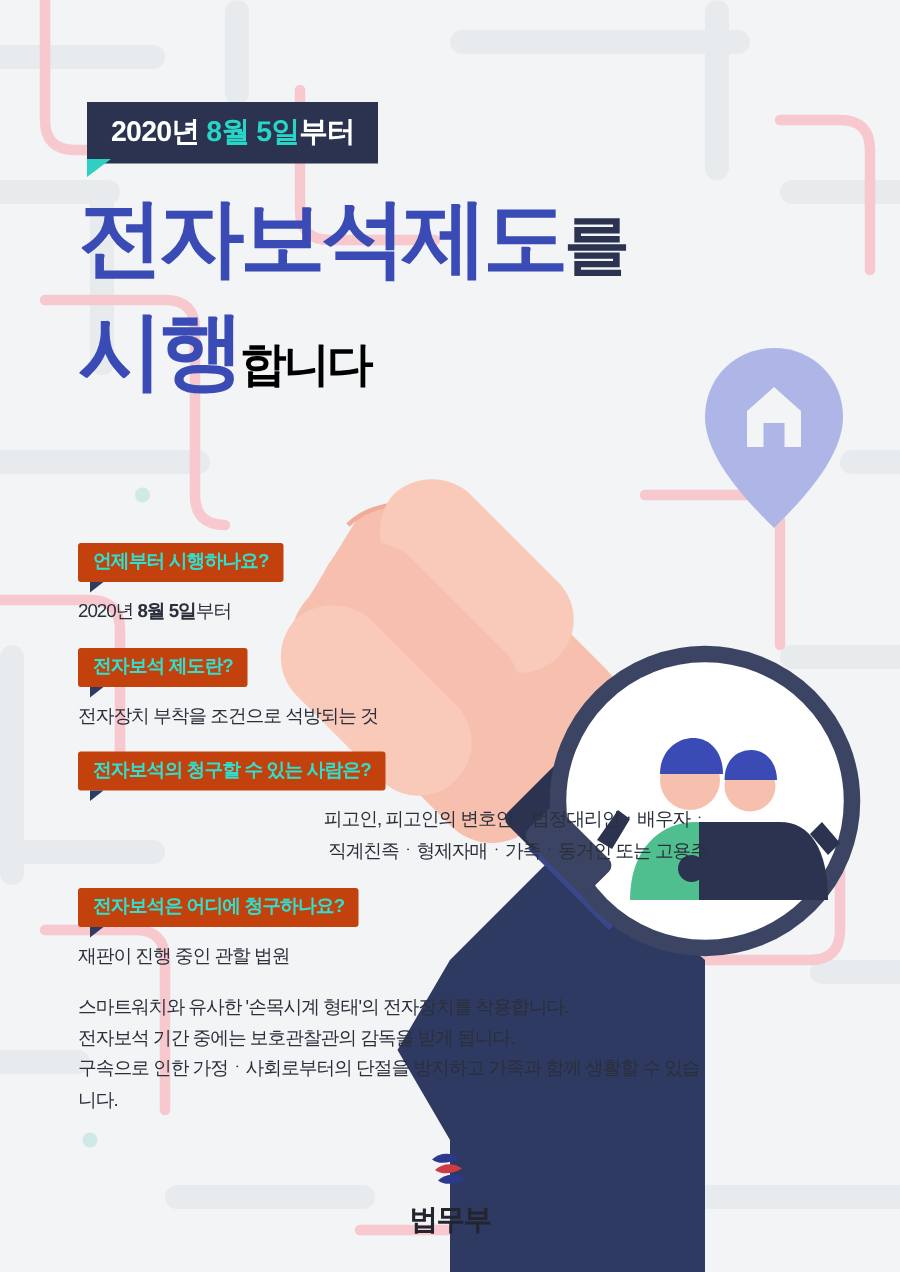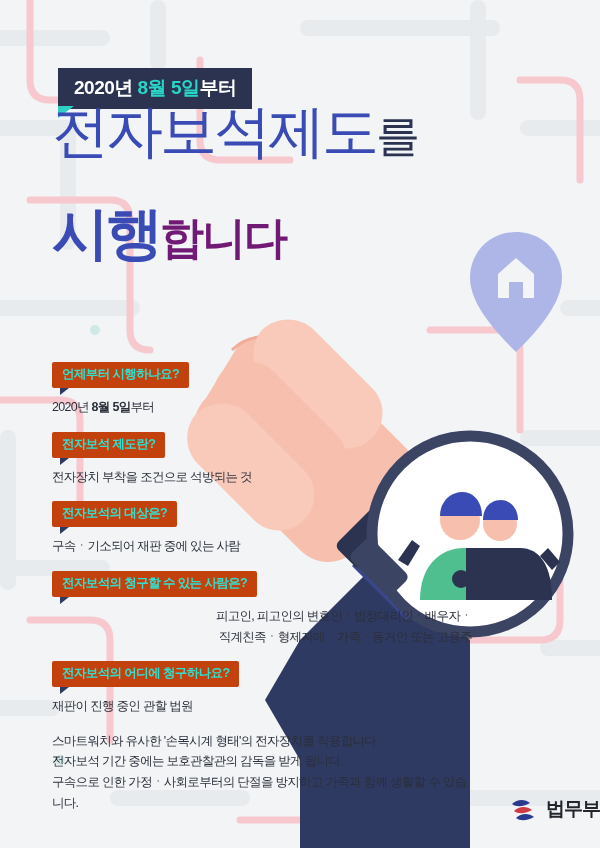--- a/index.html
+++ b/index.html
@@ -45,46 +45,46 @@
     position: absolute;
     left: 58px;
     top: 106px;
     width: 0; height: 0;
     border-left: 16px solid #2fcfc3;
     border-bottom: 12px solid transparent;
   }
   .title-main {
     position: absolute;
     left: 52px;
-    top: 98px;
+    top: 126px;
     width: 520px;
     color: #3a4bb5;
     font-size: 57px;
-    font-weight: normal;
+    font-weight: bold;
     letter-spacing: -3px;
     line-height: 1.18;
   }
   .title-main .light {
     color: #2b3350;
     font-size: 44px;
     letter-spacing: -2px;
   }
   .title-line2 {
     position: absolute;
     left: 52px;
     top: 196px;
     width: 520px;
     color: #3a4bb5;
     font-size: 57px;
     font-weight: bold;
     letter-spacing: -3px;
   }
   .title-line2 .light {
-    color: #701a75;
-    font-size: 44px;
+    color: #000000;
+    font-size: 31px;
     letter-spacing: -2px;
   }
   
   .illus {
     position: absolute;
     left: 0; top: 0;
     width: 600px; height: 848px;
     pointer-events: none;
   }
   
@@ -129,22 +129,23 @@
     font-weight: bold;
   }
   
   .footer {
     position: absolute;
     left: 0;
     bottom: 22px;
     width: 600px;
     display: flex;
     align-items: center;
-    justify-content: flex-end;
+    justify-content: flex-start;
     gap: 5px;
+    flex-direction: column;
   }
   .footer-text {
     color: #22252c;
     font-size: 19px;
     font-weight: bold;
     letter-spacing: -1px;
   }
 </style>
 </head>
 <body>
@@ -257,30 +258,26 @@
   <div class="qa-list">
     <div class="qa-item">
       <div class="qa-q">언제부터 시행하나요?</div>
       <div class="qa-a"><span>2020년 </span><b>8월 5일</b><span>부터</span></div>
     </div>
     <div class="qa-item">
       <div class="qa-q">전자보석 제도란?</div>
       <div class="qa-a">전자장치 부착을 조건으로 석방되는 것</div>
     </div>
     <div class="qa-item">
-      <div class="qa-q">전자보석의 대상은?</div>
-      <div class="qa-a">구속ㆍ기소되어 재판 중에 있는 사람</div>
-    </div>
-    <div class="qa-item">
       <div class="qa-q">전자보석의 청구할 수 있는 사람은?</div>
       <div class="qa-a" style="white-space: pre-line; text-align: right;">피고인, 피고인의 변호인ㆍ법정대리인ㆍ배우자ㆍ
 직계친족ㆍ형제자매ㆍ가족ㆍ동거인 또는 고용주</div>
     </div>
     <div class="qa-item">
-      <div class="qa-q">전자보석의 어디에 청구하나요?</div>
+      <div class="qa-q">전자보석은 어디에 청구하나요?</div>
       <div class="qa-a">재판이 진행 중인 관할 법원</div>
     </div>
     <div class="qa-item">
       <div class="qa-a" style="white-space: pre-line;">스마트워치와 유사한 '손목시계 형태'의 전자장치를 착용합니다.
 전자보석 기간 중에는 보호관찰관의 감독을 받게 됩니다.
 구속으로 인한 가정ㆍ사회로부터의 단절을 방지하고 가족과 함께 생활할 수 있습니다.</div>
     </div>
   </div>
 
   <div class="footer">

